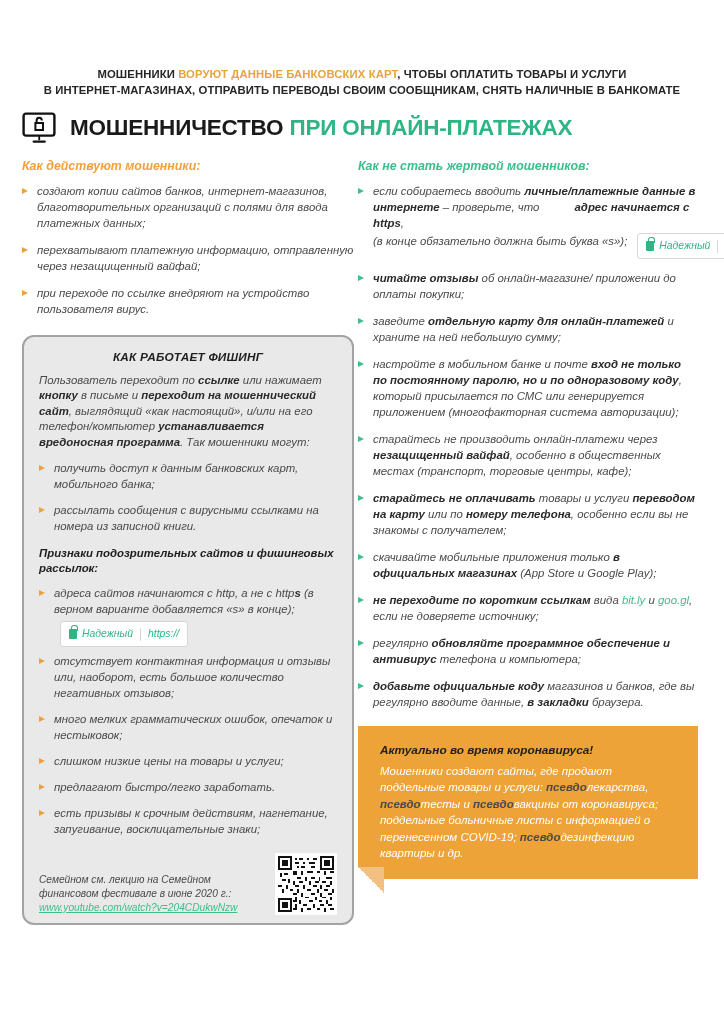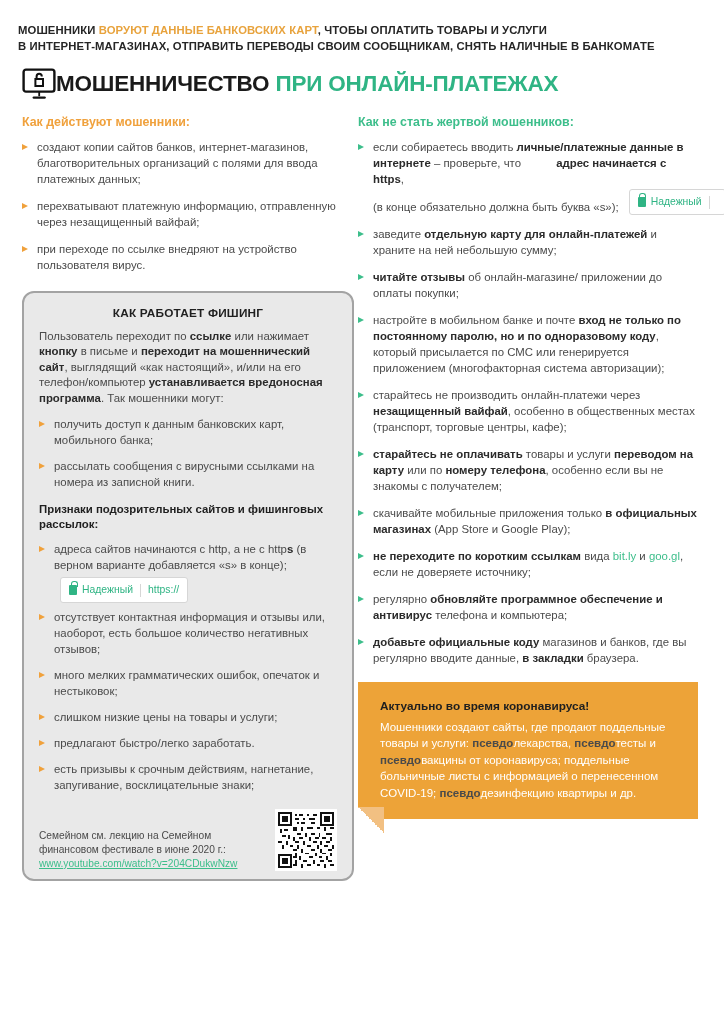--- a/index.html
+++ b/index.html
@@ -7,41 +7,41 @@
     width:724px;height:1024px;
     background:#ffffff;
     font-family:"Liberation Sans","DejaVu Sans",sans-serif;
     color:#3b3b3b;
     overflow:hidden;
     position:relative;
   }
   .page{position:relative;width:724px;height:1024px;box-sizing:border-box;}
 
   
-  .header{padding:22px 18px 0 18px;text-align:left;}
+  .header{padding:22px 18px 0 18px;text-align:center;margin-top:44px;}
   .header-line{
     font-weight:bold;font-size:11.3px;letter-spacing:.1px;
     color:#262626;line-height:16px;text-transform:uppercase;
   }
   .hl-orange{color:#E8A33D;}
 
   .title-row{
-    display:flex;align-items:center;
+    display:flex;align-items:center;gap:14px;
     padding:14px 18px 0 22px;
   }
   .title-icon{width:34px;height:32px;flex:0 0 auto;}
   .title-text{
     font-size:22.5px;font-weight:bold;letter-spacing:-0.2px;
     text-transform:uppercase;line-height:26px;color:#1a1a1a;
     white-space:nowrap;
   }
   .title-green{color:#2FB484;}
 
   
-  .cols{display:flex;gap:4px;padding:14px 18px 0 22px;align-items:flex-start;}
+  .cols{display:flex;gap:4px;padding:14px 18px 0 22px;align-items:flex-start;font-style:italic;}
   .col{width:332px;box-sizing:border-box;}
   .col-right{width:340px;}
 
   .col-head{
     font-size:12.4px;font-weight:bold;margin-bottom:9px;line-height:16px;
   }
   .col-head.orange{color:#F0A13C;}
   .col-head.green{color:#3DBE8B;}
 
   ul.blist{list-style:none;margin:0;padding:0;}
@@ -279,30 +279,30 @@
               </g>
             </svg>
           </span>
         </div>
       </div>
     </div>
 
     <div class="col col-right">
       <div class="col-head green">Как не стать жертвой мошенников:</div>
       <ul class="blist green-bul" id="right-items">
-          <li><span>если собираетесь вводить </span><span style="font-weight: bold; color: rgb(43, 43, 43);">личные/платежные данные в интернете</span><span> – проверьте, что </span><span style="font-weight: bold; color: rgb(43, 43, 43); margin-left: 32px;">адрес начинается с https</span><span>,</span><div style="display: flex; align-items: flex-end; gap: 10px; margin-top: 2px;">
+          <li><span>если собираетесь вводить </span><span style="font-weight: bold; color: rgb(43, 43, 43);">личные/платежные данные в интернете</span><span> – проверьте, что </span><span style="font-weight: bold; color: rgb(43, 43, 43); margin-left: 32px;">адрес начинается с https</span><span>,</span><div style="display: flex; align-items: flex-start; gap: 10px; margin-top: 2px;">
               <span style="flex: 0 0 auto;">(в конце обязательно должна быть буква «s»);</span>
               <span class="https-badge">
                 <span class="lock"></span>
                 <span class="bt">Надежный</span>
                 <span class="sep"></span>
               </span>
             </div></li>
+          <li><span style="font-weight: bold; color: rgb(43, 43, 43);">читайте отзывы</span><span> об онлайн-магазине/ приложении до оплаты покупки;</span></li>
           <li><span>заведите </span><span style="font-weight: bold; color: rgb(43, 43, 43);">отдельную карту для онлайн-платежей</span><span> и храните на ней небольшую сумму;</span></li>
-          <li><span style="font-weight: bold; color: rgb(43, 43, 43);">читайте отзывы</span><span> об онлайн-магазине/ приложении до оплаты покупки;</span></li>
           <li><span>настройте в мобильном банке и почте </span><span style="font-weight: bold; color: rgb(43, 43, 43);">вход не только по постоянному паролю, но и по одноразовому коду</span><span>, который присылается по СМС или генерируется приложением (многофакторная система авторизации);</span></li>
           <li><span>старайтесь не производить онлайн-платежи через </span><span style="font-weight: bold; color: rgb(43, 43, 43);">незащищенный вайфай</span><span>, особенно в общественных местах (транспорт, торговые центры, кафе);</span></li>
           <li><span style="font-weight: bold; color: rgb(43, 43, 43);">старайтесь не оплачивать</span><span> товары и услуги </span><span style="font-weight: bold; color: rgb(43, 43, 43);">переводом на карту</span><span> или по </span><span style="font-weight: bold; color: rgb(43, 43, 43);">номеру телефона</span><span>, особенно если вы не знакомы с получателем;</span></li>
           <li><span>скачивайте мобильные приложения только </span><span style="font-weight: bold; color: rgb(43, 43, 43);">в официальных магазинах</span><span> (App Store и Google Play);</span></li>
           <li><span style="font-weight: bold; color: rgb(43, 43, 43);">не переходите по коротким ссылкам</span><span> вида </span><span class="lnk">bit.ly</span><span> и </span><span class="lnk">goo.gl</span><span>, если не доверяете источнику;</span></li>
           <li><span>регулярно </span><span style="font-weight: bold; color: rgb(43, 43, 43);">обновляйте программное обеспечение и антивирус</span><span> телефона и компьютера;</span></li>
           <li><span style="font-weight: bold; color: rgb(43, 43, 43);">добавьте официальные коду</span><span> магазинов и банков, где вы регулярно вводите данные, </span><span style="font-weight: bold; color: rgb(43, 43, 43);">в закладки</span><span> браузера.</span></li>
         </ul>
 
       <div class="corona">

